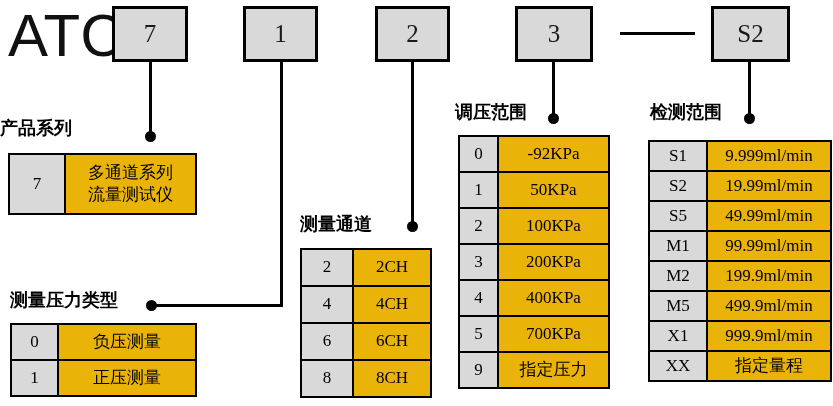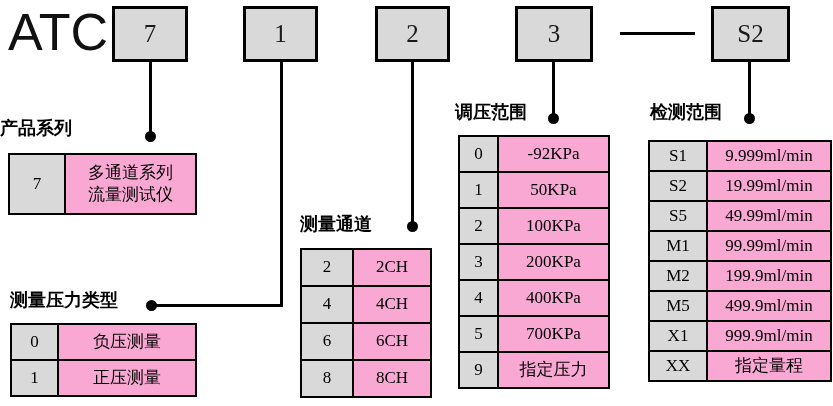--- a/index.html
+++ b/index.html
@@ -7,21 +7,21 @@
     position:relative;
     width:833px;height:406px;
     background:#ffffff;
     font-family:"Liberation Serif","DejaVu Serif",serif;
     color:#000;
     overflow:hidden;
   }
   .brand{
     position:absolute;left:8px;top:6px;
     font-family:"Liberation Sans","DejaVu Sans",sans-serif;
-    font-size:52px;line-height:1;font-weight:400;color:#111;
+    font-size:60px;line-height:1;font-weight:400;color:#111;
     letter-spacing:0px;
   }
   .code-box{
     position:absolute;top:6px;height:56px;
     box-sizing:border-box;
     background:#d9d9d9;border:3px solid #000;
     display:flex;align-items:center;justify-content:center;
     font-size:25px;color:#1a1a1a;
   }
   .box-7 {left:112px;width:76px;}
@@ -43,21 +43,21 @@
     background:#fff;
   }
   table.code-table td{
     border:2px solid #000;
     text-align:center;vertical-align:middle;
     font-size:17px;line-height:1.3;
     padding:0 2px;
     overflow:hidden;
   }
   table.code-table td.key{background:#d9d9d9;}
-  table.code-table td.val{background:#f9a8d4;white-space:pre-line;}
+  table.code-table td.val{background:#eab308;white-space:pre-line;}
   
   .t1{left:8px;  top:153px;width:189px;}  .t1 td{height:58px;} .t1 td.key{width:50px;}
   .t2{left:10px; top:323px;width:187px;}  .t2 td{height:34px;} .t2 td.key{width:41px;}
   .t3{left:300px;top:248px;width:132px;}  .t3 td{height:35px;} .t3 td.key{width:46px;}
   .t4{left:458px;top:135px;width:152px;}  .t4 td{height:34px;} .t4 td.key{width:33px;}
   .t5{left:648px;top:140px;width:184px;}  .t5 td{height:28px;} .t5 td.key{width:52px;}
 </style>
 </head>
 <body>
 

